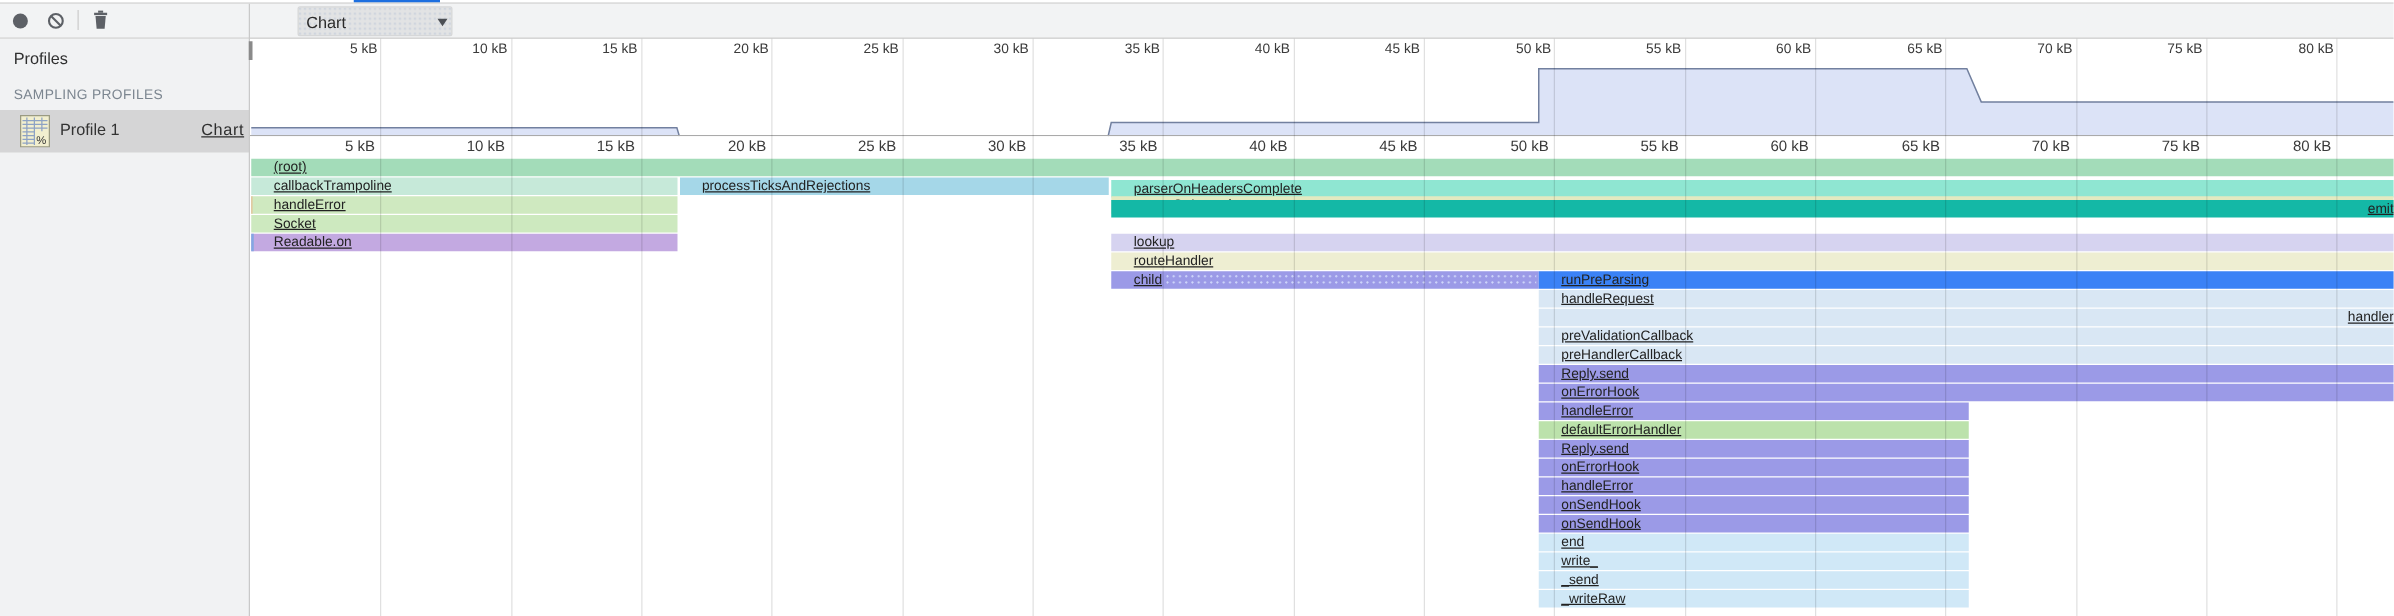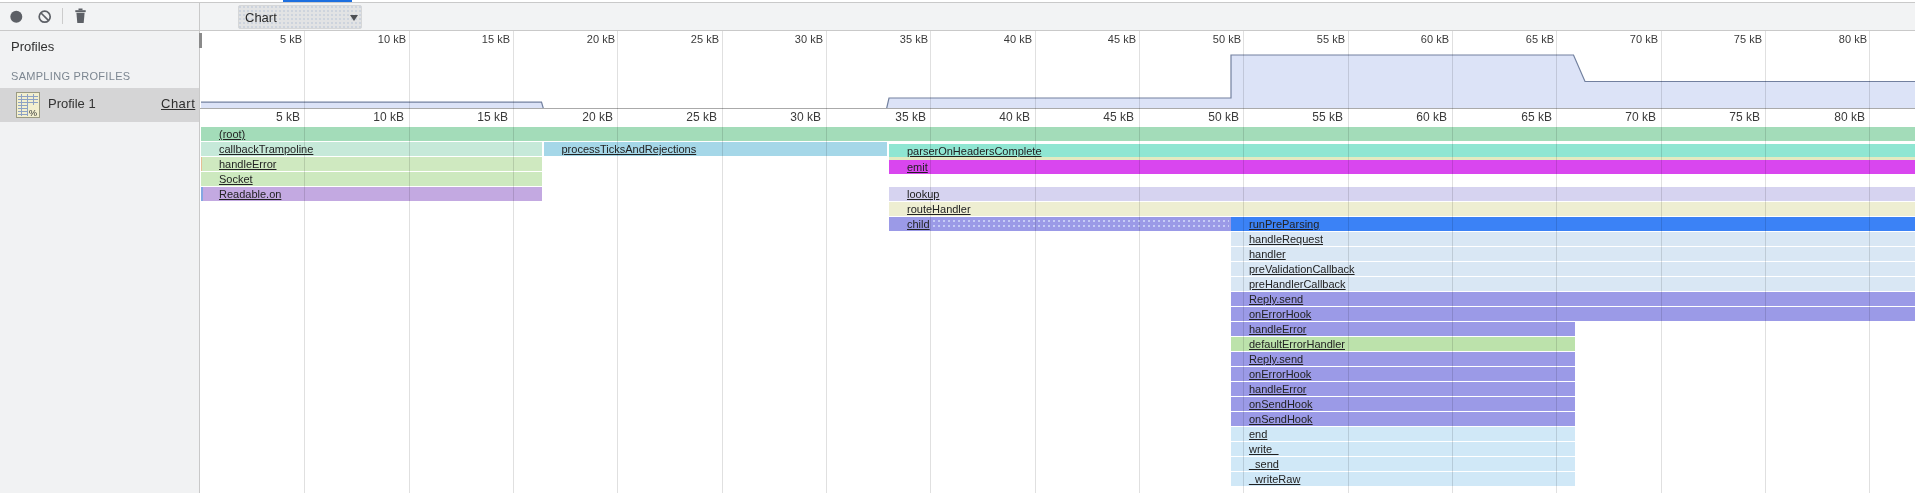--- a/index.html
+++ b/index.html
@@ -89,29 +89,29 @@
 <div class="bl" style="left:1700px;width:60px;">75 kB</div>
 <div class="tl" style="left:1807px;width:60px;">80 kB</div>
 <div class="bl" style="left:1805px;width:60px;">80 kB</div>
 <div class="bar" style="left:201.0px;top:127px;width:1714.0px;background-color:#a3dcb9;">(root)</div>
 <div class="bar" style="left:201.0px;top:142px;width:340.5px;background-color:#c6e9d9;">callbackTrampoline</div>
 <div class="bar" style="left:543.5px;top:142px;width:343.0px;background-color:#a5d7e8;">processTicksAndRejections</div>
 <div class="bar" style="left:889.0px;top:144px;width:1026.0px;background-color:#8fe6d2;">parserOnHeadersComplete</div>
 <div class="bar" style="left:201.0px;top:157px;width:340.5px;background-color:#cfe9c0;">handleError</div>
 <div class="bar" style="left:889.0px;top:157px;width:1026.0px;background-color:#e3eac1;">parserOnIncoming</div>
 <div class="bar" style="left:201.0px;top:172px;width:340.5px;background-color:#cde9bf;">Socket</div>
-<div class="bar" style="left:889.0px;top:160px;width:1026.0px;background-color:#d946ef;">emit</div>
+<div class="bar" style="left:889.0px;top:160px;width:1026.0px;background-color:#14b8a6;text-align:right;">emit</div>
 <div class="bar" style="left:201.0px;top:187px;width:340.5px;background-color:#c3a9e1;">Readable.on</div>
 <div class="bar" style="left:889.0px;top:187px;width:1026.0px;background-color:#d6d3f0;">lookup</div>
 <div class="bar" style="left:889.0px;top:202px;width:1026.0px;background-color:#eeeed2;">routeHandler</div>
 <div class="bar" style="left:889.0px;top:217px;width:342.0px;background-color:#9b9ae7;">child</div>
 <div class="abs" style="left:933px;top:220px;width:296px;height:9px;background-image:radial-gradient(circle at 1px 1px, rgba(222,233,255,0.8) 0.6px, transparent 1.1px);background-size:5px 5px;"></div>
 <div class="bar" style="left:1231.0px;top:217px;width:684.0px;background-color:#3b82f6;">runPreParsing</div>
 <div class="bar" style="left:1231.0px;top:232px;width:684.0px;background-color:#d9e7f4;">handleRequest</div>
-<div class="bar" style="left:1231.0px;top:247px;width:684.0px;background-color:#d9e7f4;">handler</div>
+<div class="bar" style="left:1231.0px;top:247px;width:684.0px;background-color:#d9e7f4;text-align:right;">handler</div>
 <div class="bar" style="left:1231.0px;top:262px;width:684.0px;background-color:#d9e7f4;">preValidationCallback</div>
 <div class="bar" style="left:1231.0px;top:277px;width:684.0px;background-color:#d9e7f4;">preHandlerCallback</div>
 <div class="bar" style="left:1231.0px;top:292px;width:684.0px;background-color:#9b9ae7;">Reply.send</div>
 <div class="bar" style="left:1231.0px;top:307px;width:684.0px;background-color:#9b9ae7;">onErrorHook</div>
 <div class="bar" style="left:1231.0px;top:322px;width:344.0px;background-color:#9b9ae7;">handleError</div>
 <div class="bar" style="left:1231.0px;top:337px;width:344.0px;background-color:#bce2ab;">defaultErrorHandler</div>
 <div class="bar" style="left:1231.0px;top:352px;width:344.0px;background-color:#9b9ae7;">Reply.send</div>
 <div class="bar" style="left:1231.0px;top:367px;width:344.0px;background-color:#9b9ae7;">onErrorHook</div>
 <div class="bar" style="left:1231.0px;top:382px;width:344.0px;background-color:#9b9ae7;">handleError</div>
 <div class="bar" style="left:1231.0px;top:397px;width:344.0px;background-color:#9b9ae7;">onSendHook</div>

